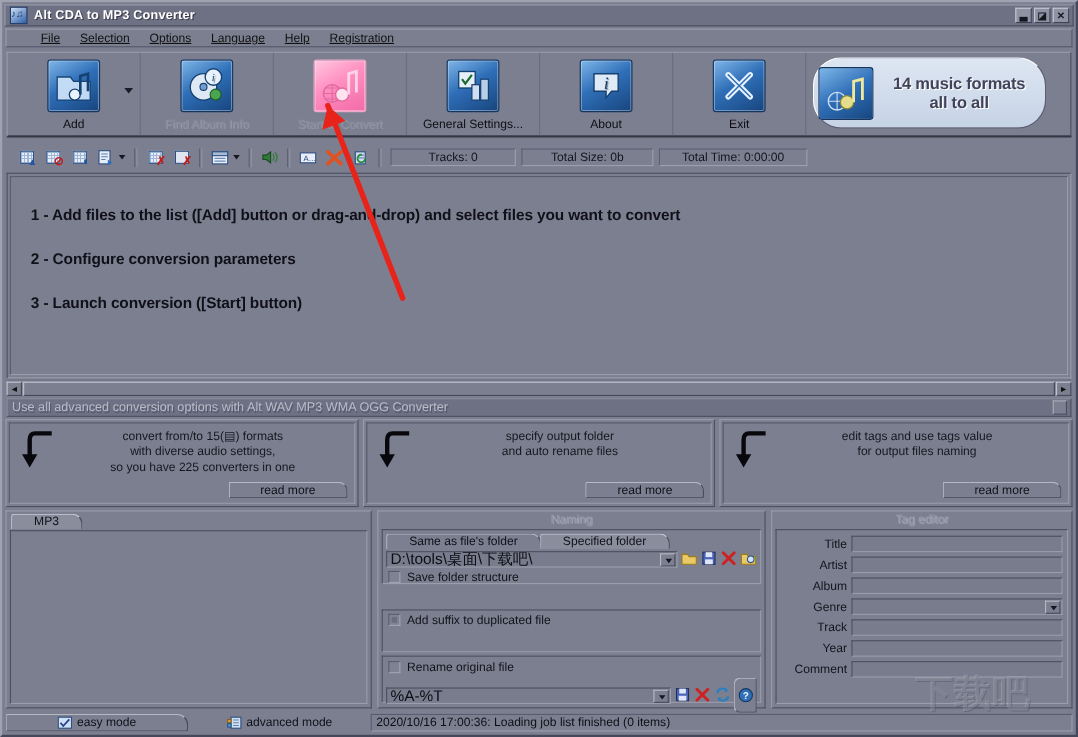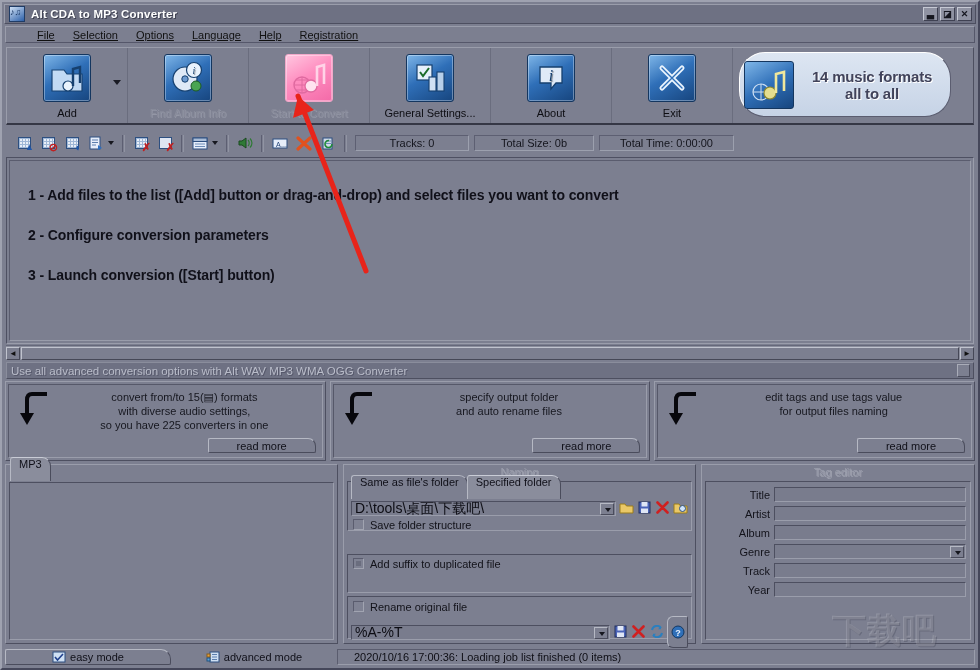--- a/index.html
+++ b/index.html
@@ -237,21 +237,21 @@
     border-top:1px solid #9a9dab;border-left:1px solid #9a9dab;
     border-right:1px solid #4d4f60;border-bottom:1px solid #4d4f60;
     box-sizing:border-box;
   }
   .gtitle{
     height:15px;line-height:14px;text-align:center;font-size:11px;
     color:#9b9eac;text-shadow:1px 1px 0 #9da0ae;
   }
   .tabstrip{height:16px;display:flex;align-items:flex-end;padding-left:4px;}
   .tab{
-    height:24px;padding:0 8px;font-size:11px;line-height:13px;color:#101019;
+    height:14px;padding:0 20px;font-size:11px;line-height:13px;color:#101019;
     background:#7c7f90;
     border-top:1px solid #b6b9c4;border-left:1px solid #b6b9c4;
     border-right:1px solid #4a4c5c;
     border-radius:3px 9px 0 0;box-sizing:border-box;margin-right:-1px;
   }
   .tab.active{background:#8a8d9c;border-top-color:#c9ccd6;}
   .sunken{
     background:#7c7f90;
     border-top:1px solid #4d4f60;border-left:1px solid #4d4f60;
     border-right:1px solid #9a9dab;border-bottom:1px solid #9a9dab;
@@ -306,21 +306,21 @@
     font-size:11px;color:#101019;background:#7c7f90;
     border-top:1px solid #b6b9c4;border-left:1px solid #b6b9c4;
     border-right:1px solid #4a4c5c;border-bottom:1px solid #4a4c5c;
     border-radius:2px 10px 2px 2px;box-sizing:border-box;
   }
   .modeflat{
     height:16px;display:flex;align-items:center;justify-content:center;
     font-size:11px;color:#101019;background:#7c7f90;box-sizing:border-box;
   }
   .statusmsg{
-    flex:1;height:16px;line-height:14px;font-size:11px;color:#0e0e15;padding-left:16px;
+    flex:1;height:16px;line-height:14px;font-size:11px;color:#0e0e15;padding-left:4px;
     background:#7c7f90;
     border-top:1px solid #5a5c6e;border-left:1px solid #5a5c6e;
     border-right:1px solid #9a9dab;border-bottom:1px solid #9a9dab;
     box-sizing:border-box;overflow:hidden;white-space:nowrap;
   }
   .miniicon{width:14px;height:12px;margin-right:4px;flex:none;position:relative;}
 
   
   .watermark{
     position:absolute;left:832px;top:608px;font-size:34px;font-weight:bold;
@@ -691,20 +691,24 @@
          </div>
        </div>
        <div class="tagrow">
          <div class="taglabel">Track</div>
          <div class="taginput"><span></span></div>
        </div>
        <div class="tagrow">
          <div class="taglabel">Year</div>
          <div class="taginput"><span></span></div>
        </div>
+       <div class="tagrow">
+         <div class="taglabel">Comment</div>
+         <div class="taginput"><span></span></div>
+       </div>
      </div>
    </div>
  </div>
 
  <div class="watermark">下载吧</div>
 
  <div class="statusbar">
    <div class="modebtn" style="width:166px;">
      <span class="miniicon">
        <svg width="14" height="12" viewBox="0 0 14 12">

